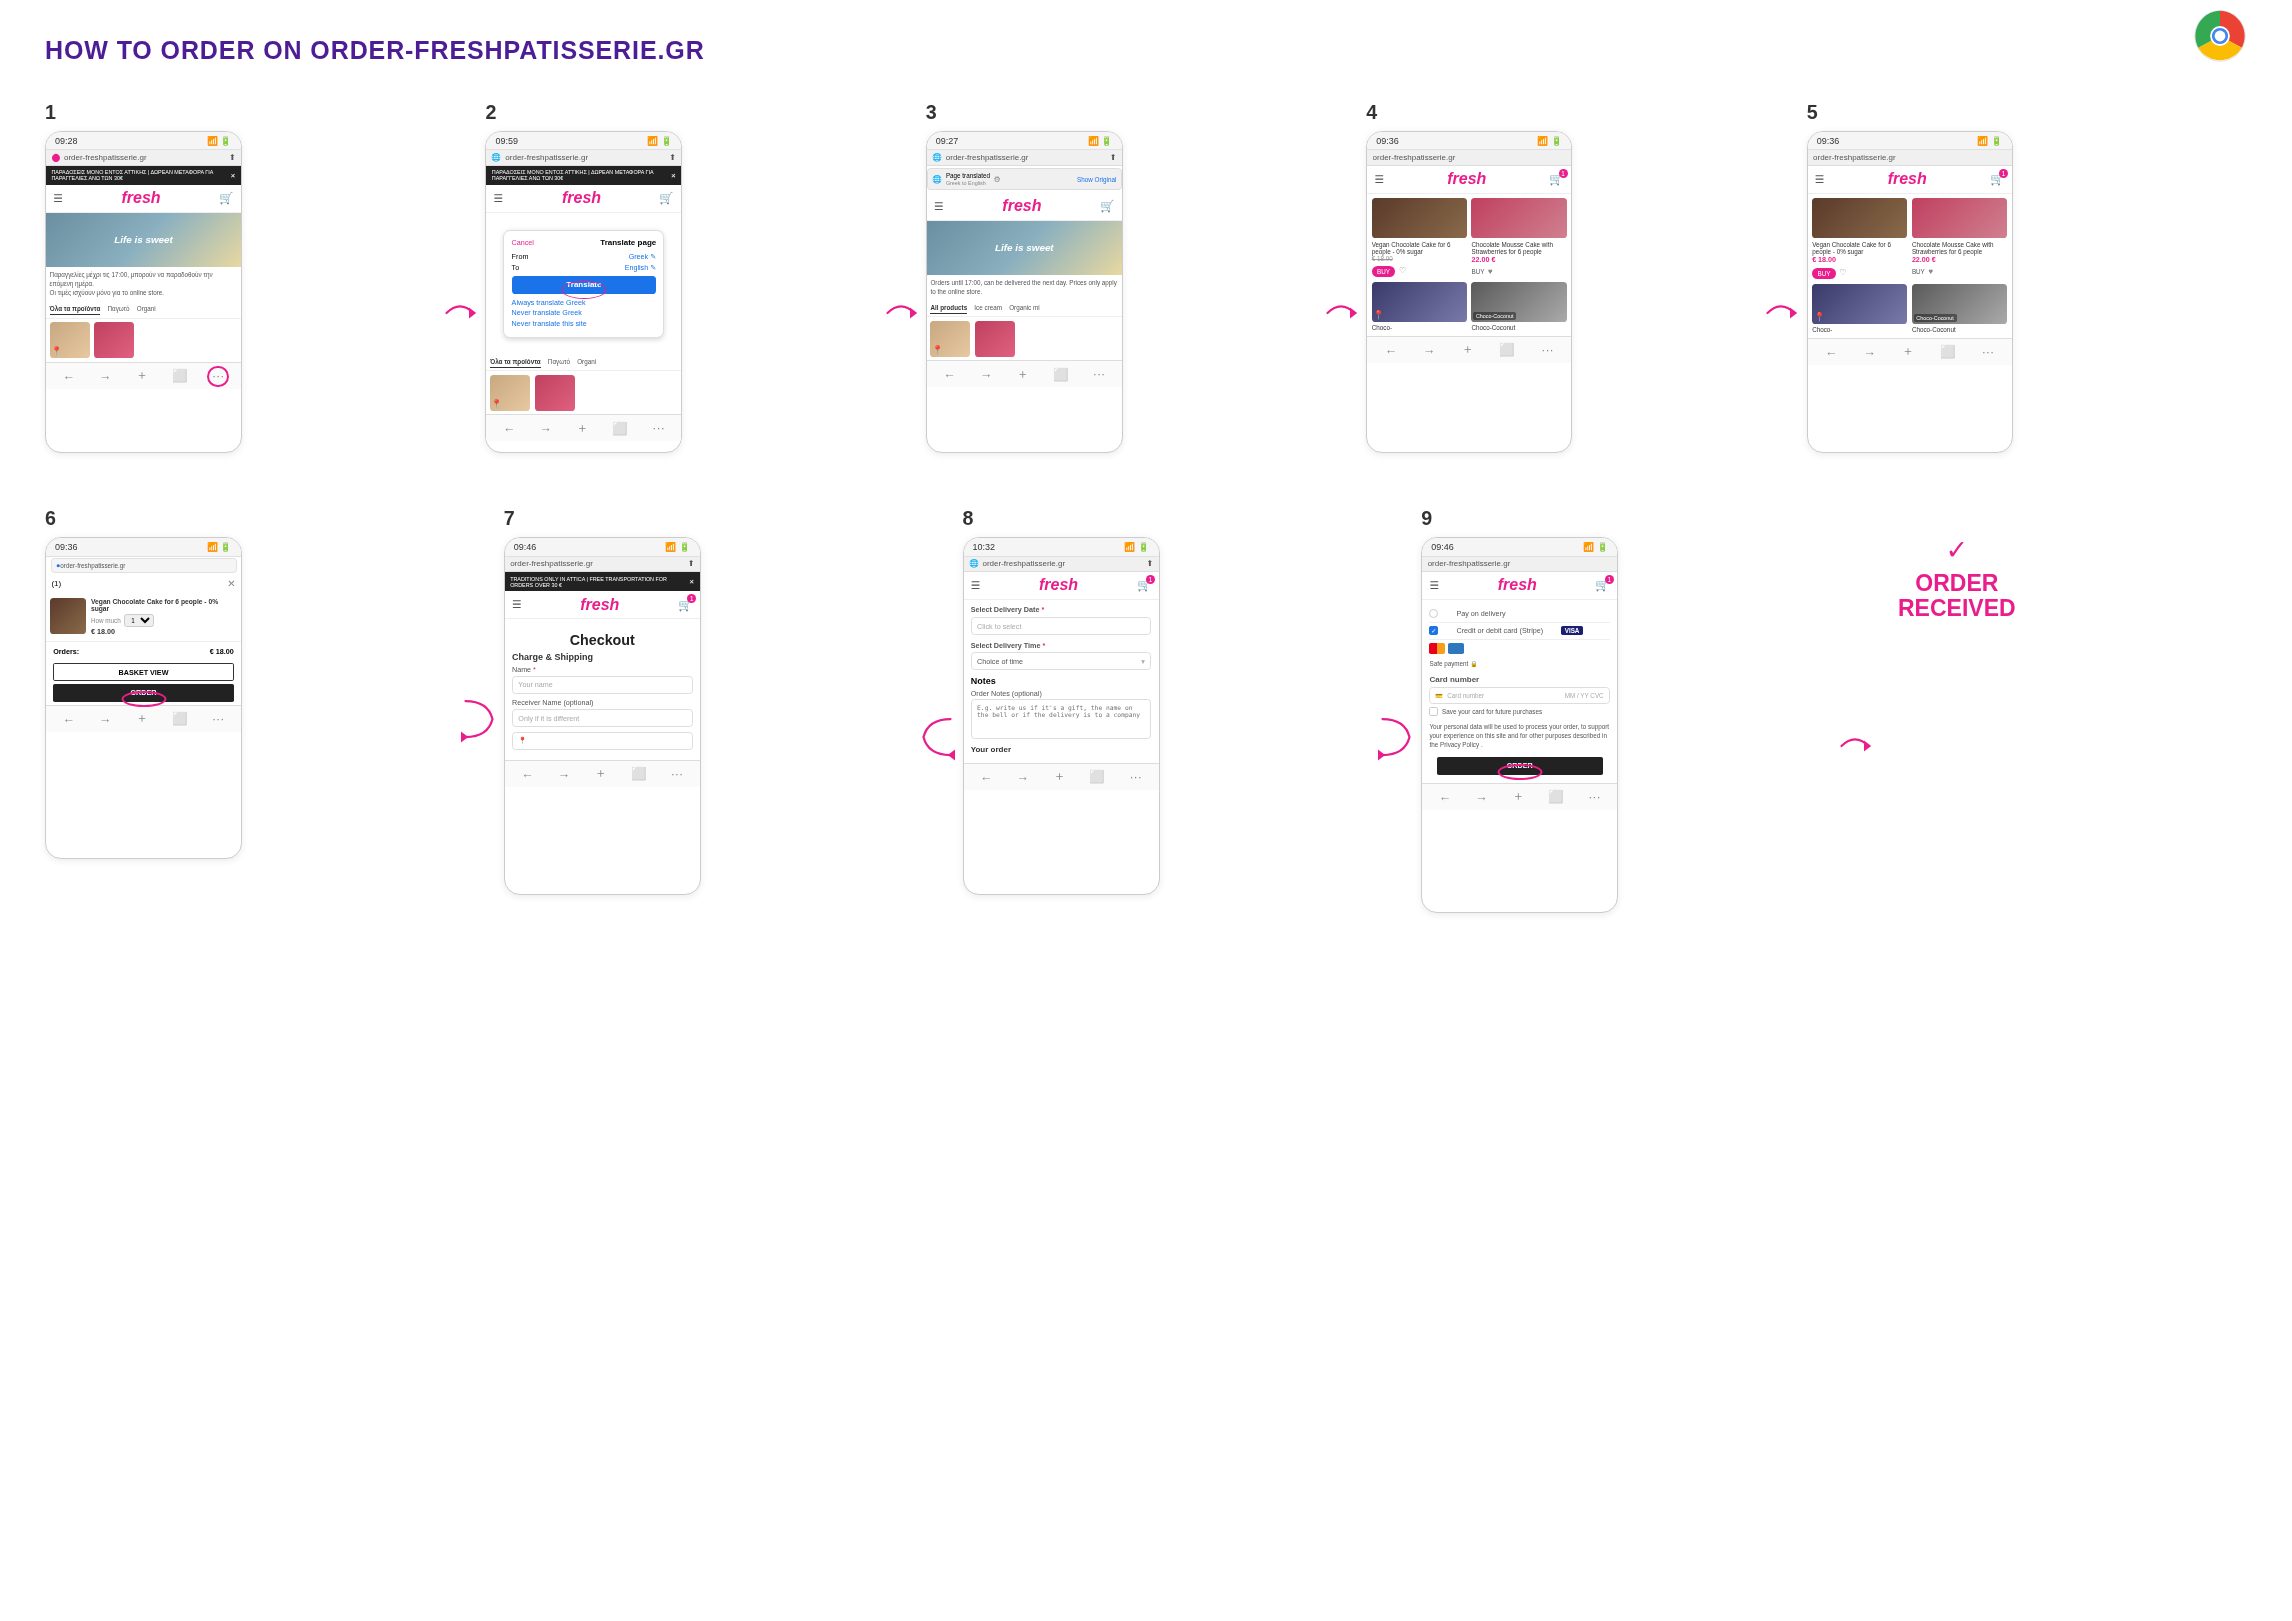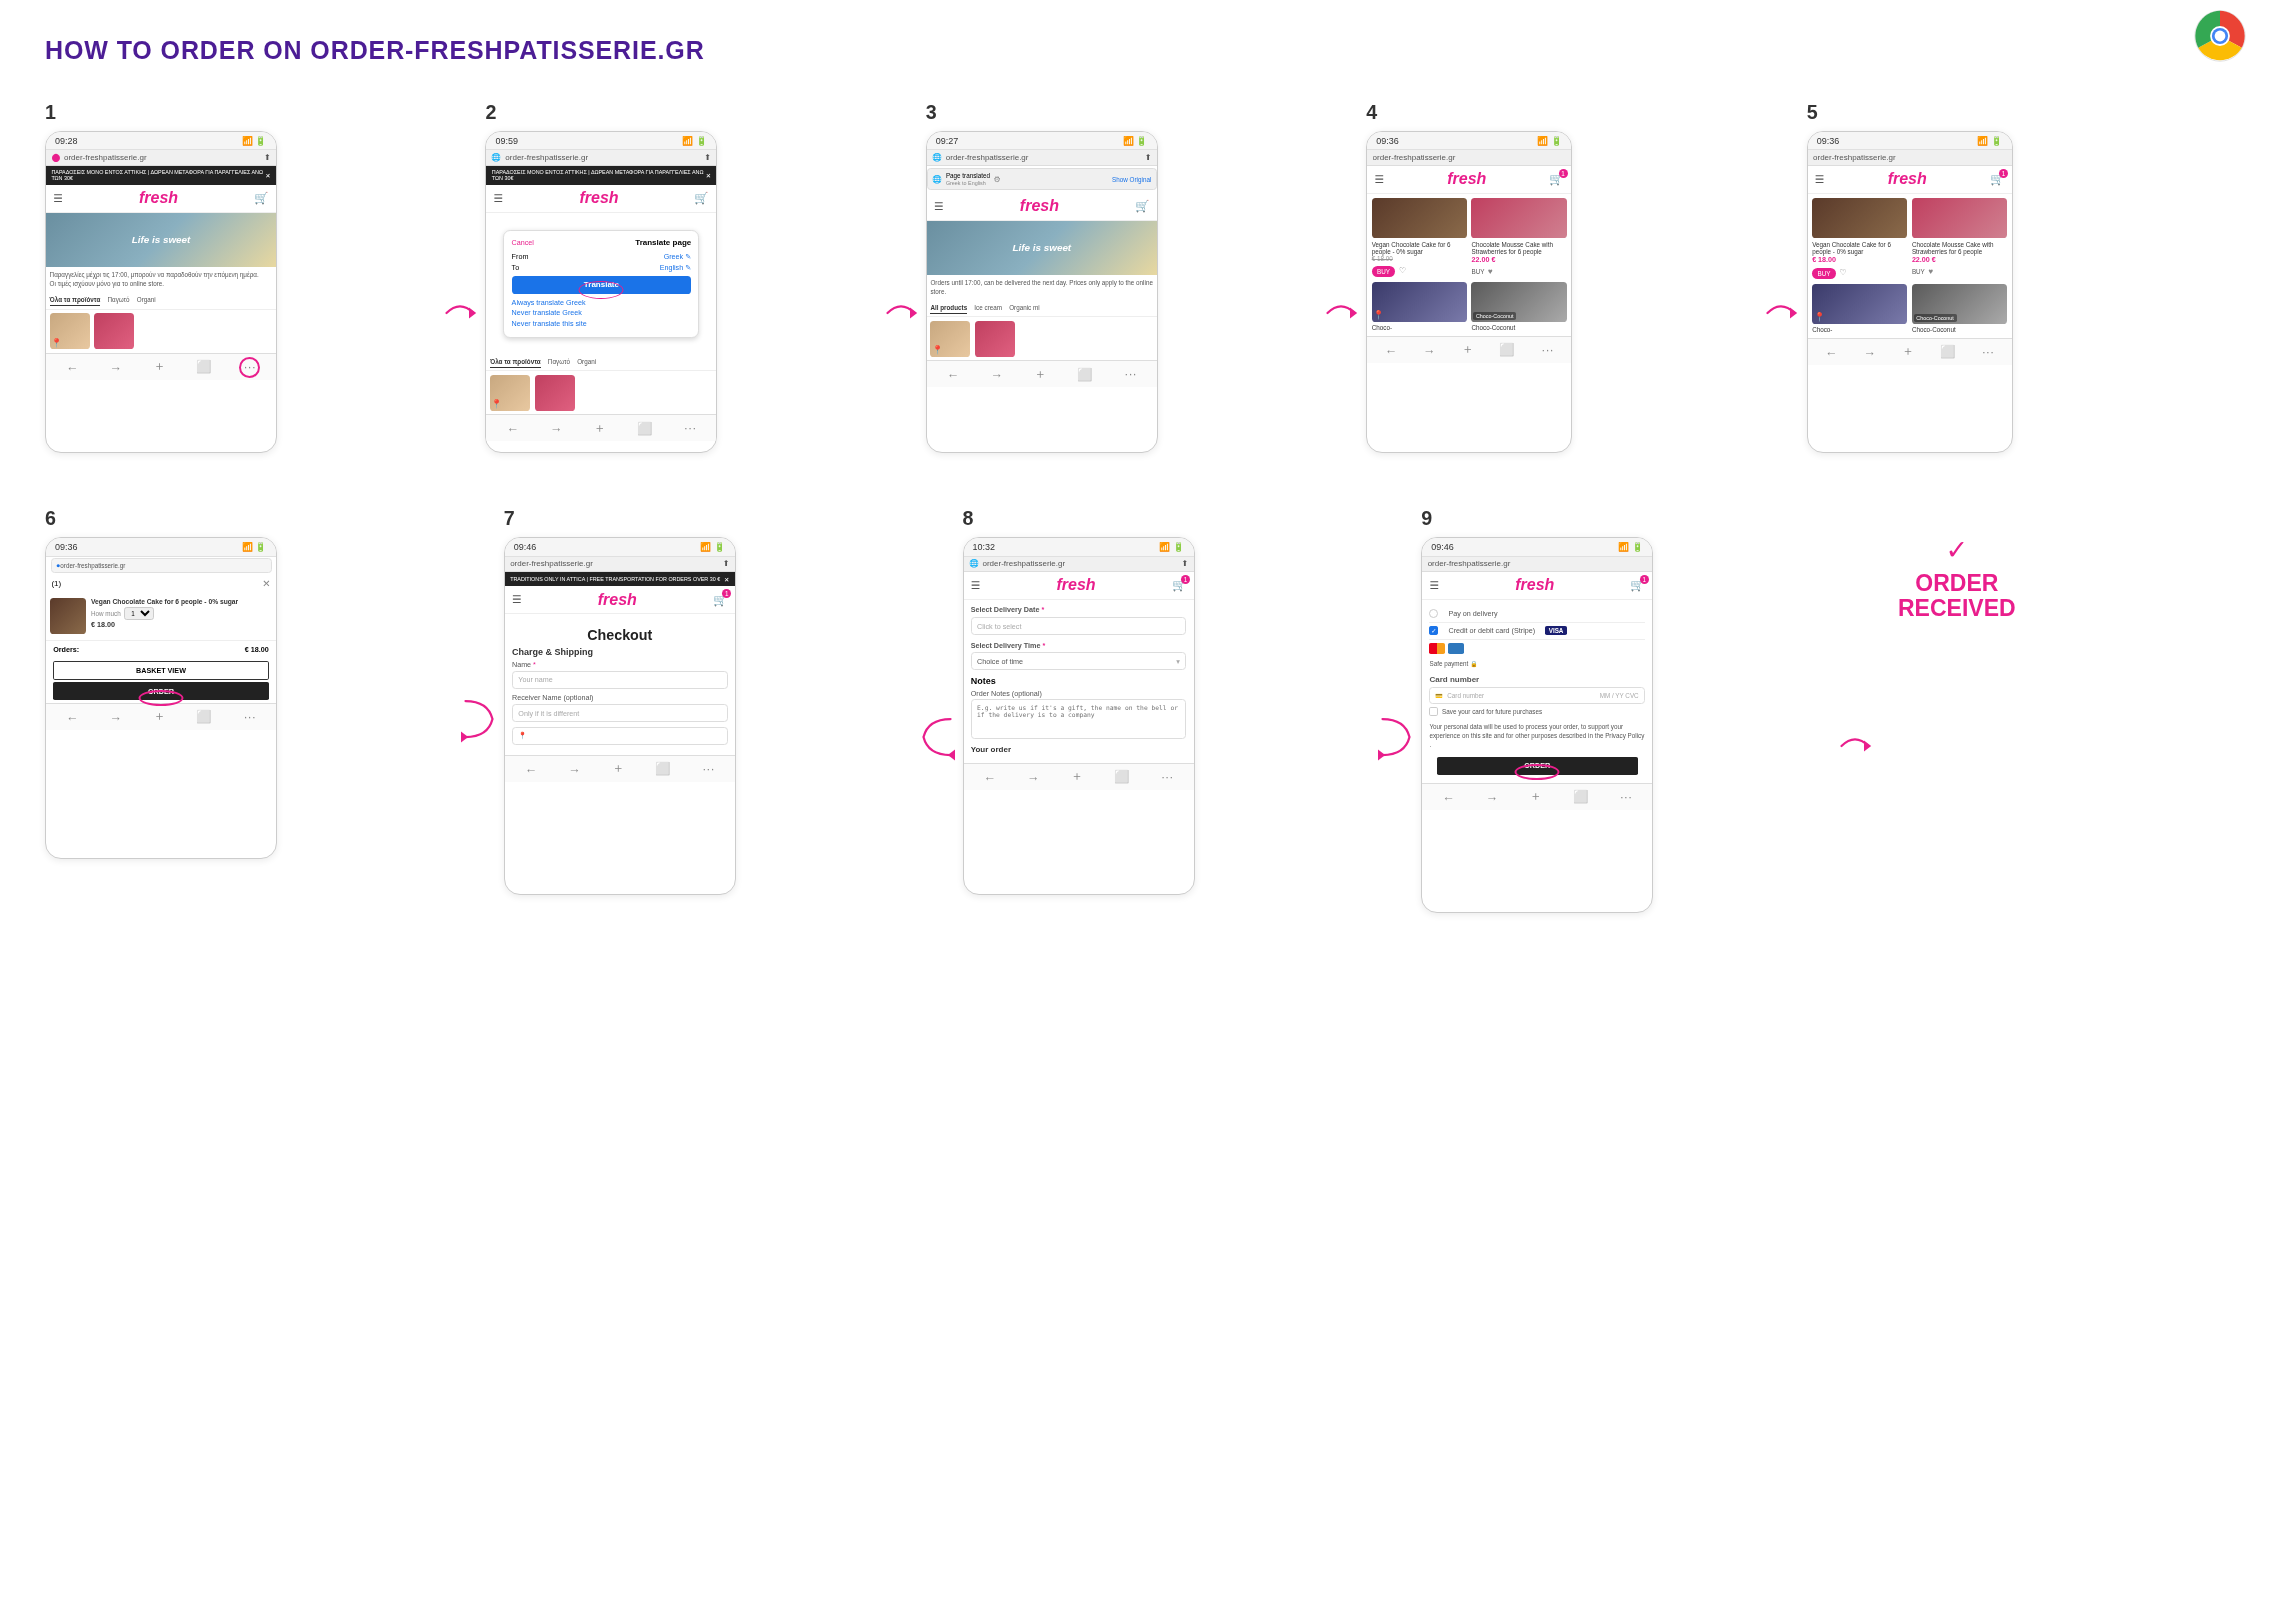--- a/index.html
+++ b/index.html
@@ -53,21 +53,21 @@
     }
 
     .step-number {
       font-size: 19.7px;
       font-weight: bold;
       color: #333;
       margin-bottom: 7.2px;
     }
 
     .phone-frame {
-      width: 232px;
+      width: 197px;
       min-height: 322px;
       border: 1.8px solid #ccc;
       border-radius: 16px;
       background: #fff;
       overflow: hidden;
       position: relative;
       box-shadow: 0 1.8px 7.2px rgba(0,0,0,0.08);
     }
 
     .phone-status-bar {
@@ -518,21 +518,21 @@
       font-size: 8px;
       font-weight: bold;
       color: #333;
       padding: 3.6px 0;
     }
 
     
     .payment-option {
       display: flex;
       align-items: center;
-      gap: 10px;
+      gap: 18px;
       padding: 3.6px 0;
       font-size: 7.2px;
       color: #555;
       border-bottom: 0.9px solid #eee;
     }
 
     .radio-circle {
       width: 9px;
       height: 9px;
       border: 1.3px solid #ccc;

